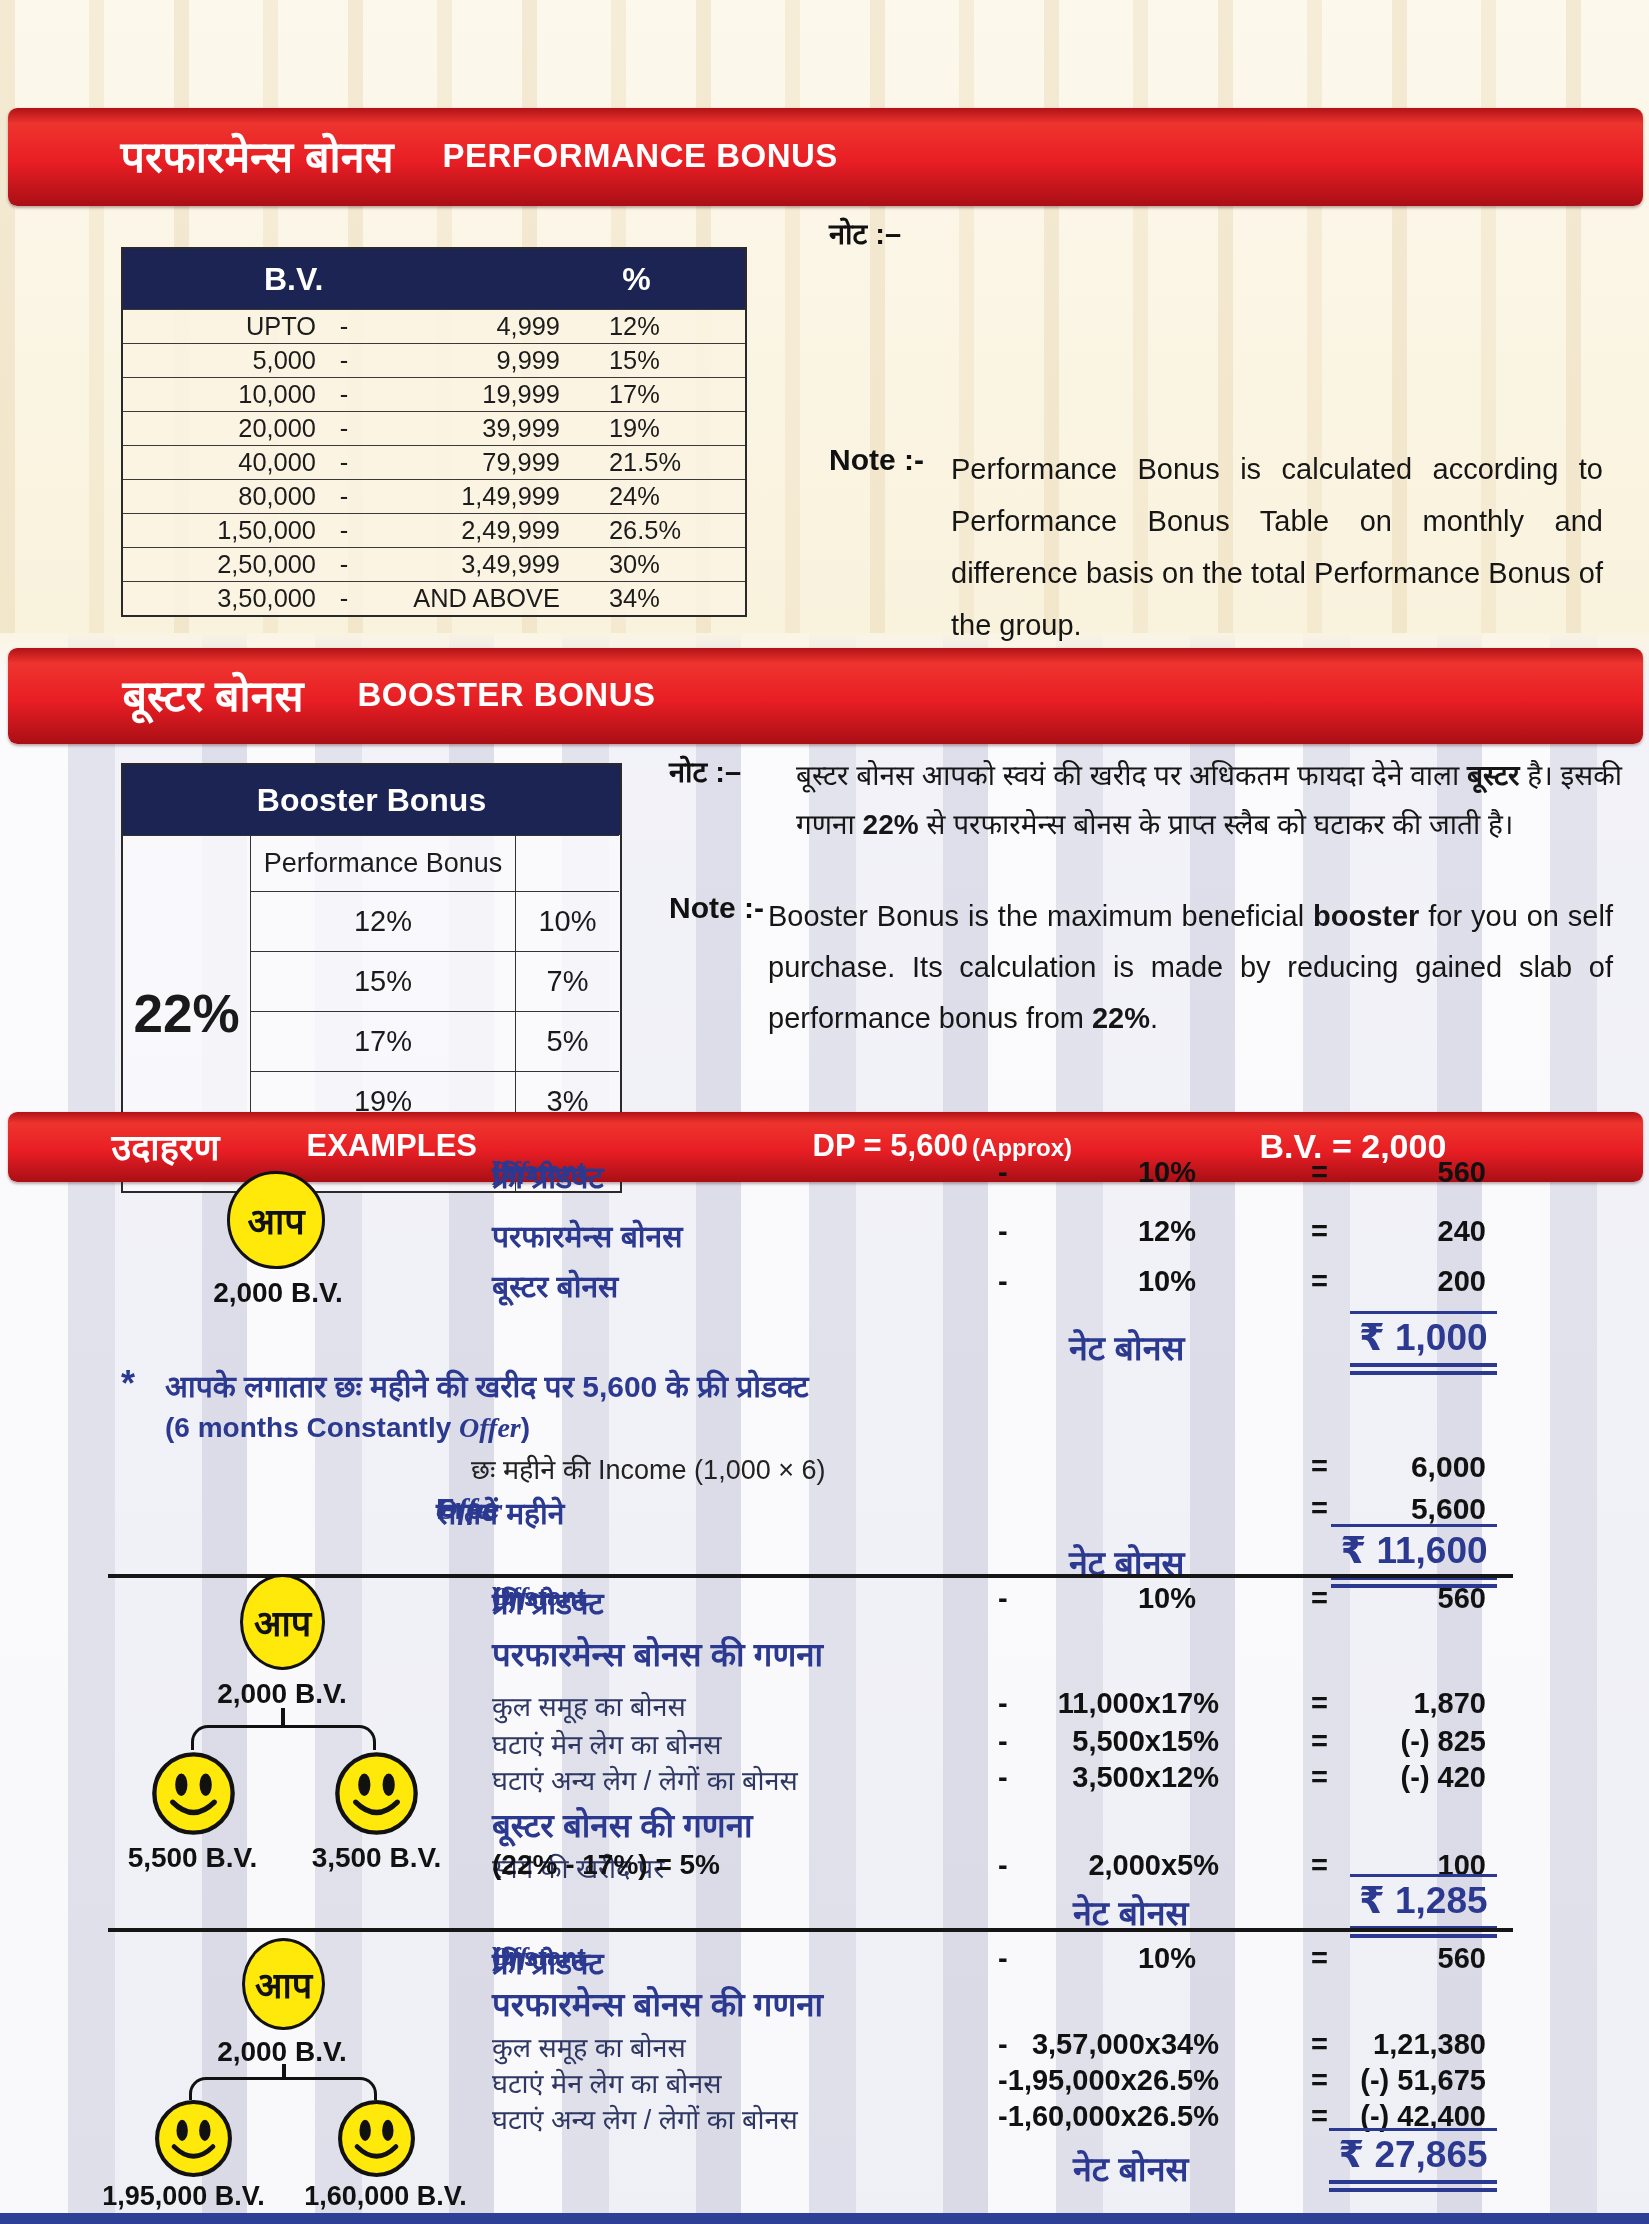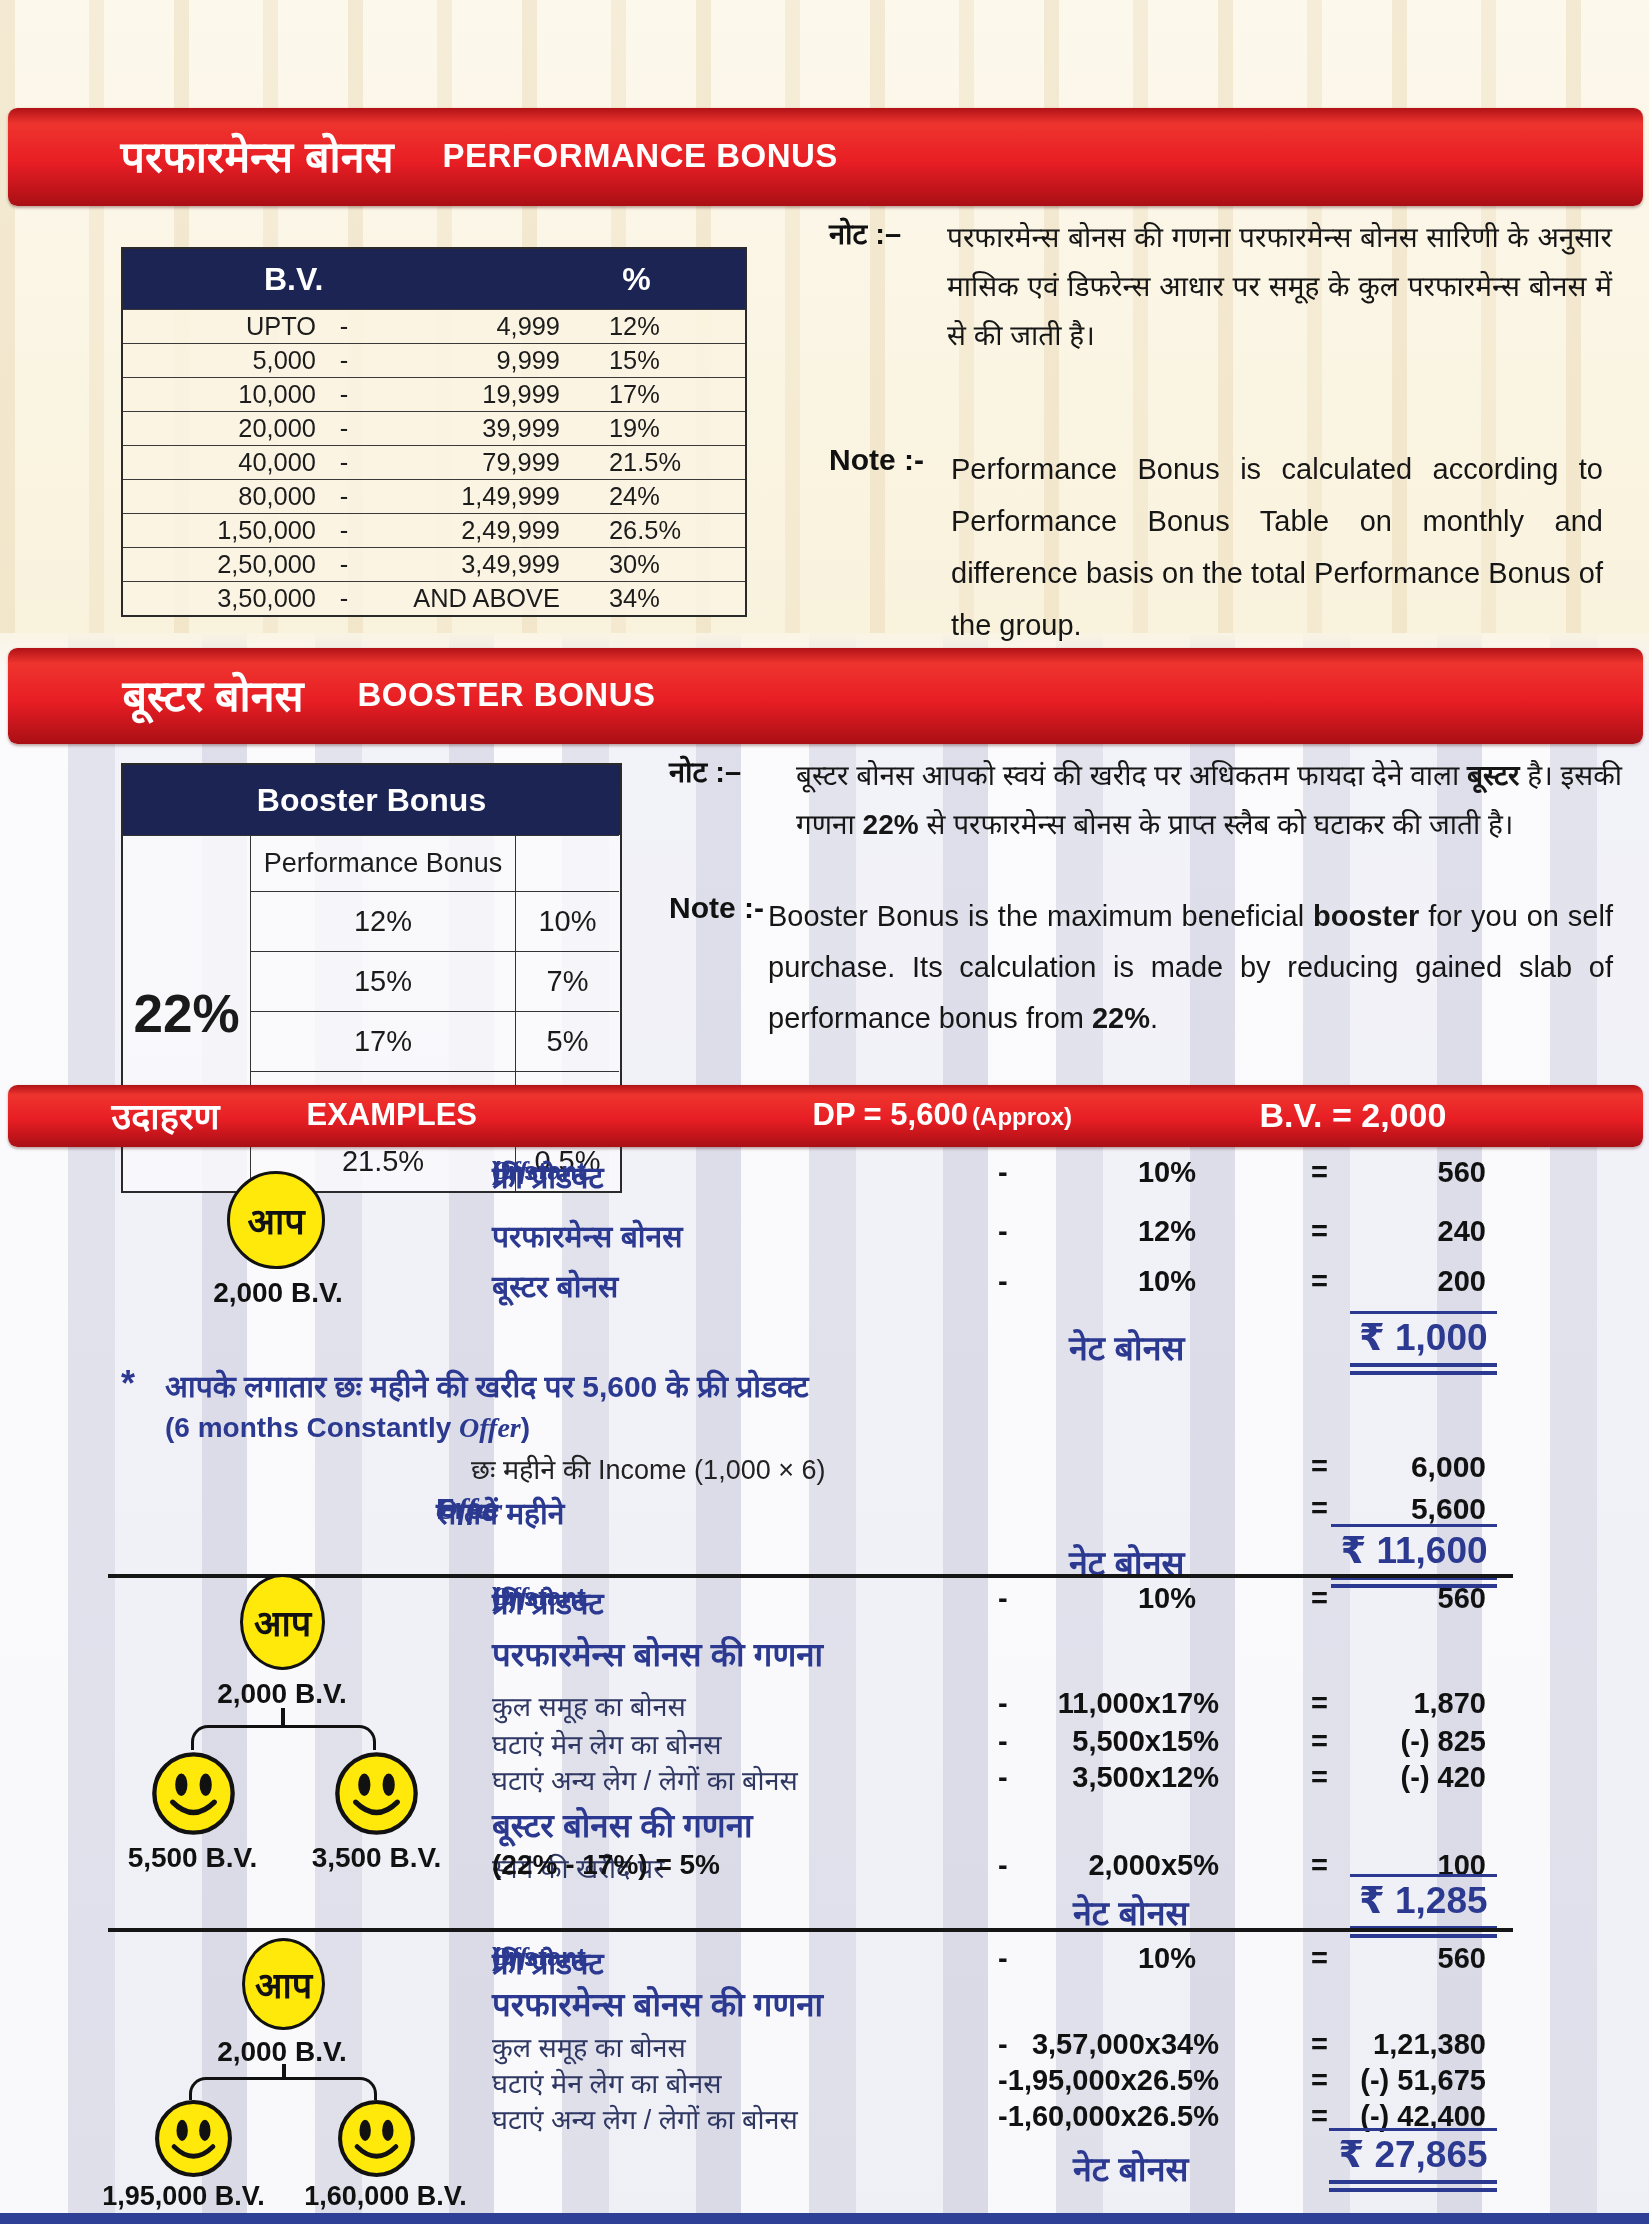--- a/index.html
+++ b/index.html
@@ -20,21 +20,21 @@
     background:linear-gradient(180deg, rgba(250,244,226,.95), rgba(250,244,226,0))}
   .bottom-strip{position:absolute;left:0;top:2213px;width:1650px;height:11.3px;background:#2e3f96}
 
   
   .bar{position:absolute;left:7.5px;width:1635px;border-radius:9.4px;
     background:linear-gradient(180deg,#b01217 0%,#ee342e 16%,#e81e24 55%,#a90f15 100%);
     box-shadow:0 1.9px 2.8px rgba(80,20,20,.35)}
   .bar>span{position:absolute;top:50%;transform:translateY(-52%);color:#fff;white-space:nowrap}
   .bar1{top:108px;height:98px}
   .bar2{top:648px;height:96px}
-  .bar3{top:1085px;height:62px}
+  .bar3{top:1112px;height:70px}
   .t-hi{font-size:43px;font-weight:bold}
   .t-en{font-size:33px;font-weight:bold;letter-spacing:0.5px}
   .t-hi3{font-size:36px;font-weight:bold}
   .t-en3{font-size:31px;font-weight:bold}
   .t-dp{font-size:31px;font-weight:bold}
   .t-approx{font-size:24px;font-weight:bold}
   .t-bv3{font-size:34px;font-weight:bold}
 
   
   .ptable{position:absolute;left:121px;top:247px;width:626px;border:2.8px solid #2a2a2a;background:rgba(251,244,226,.88)}
@@ -176,21 +176,20 @@
     <div class="ptable-row">
         <span class="c-from">3,50,000</span>
         <span class="c-dash">-</span>
         <span class="c-to">AND ABOVE</span>
         <span class="c-pct">34%</span>
       </div>
   </div>
 
   <div class="note n-hi-perf">
     <span class="nlabel">नोट :–</span>
-    <div class="ntext">परफारमेन्स बोनस की गणना परफारमेन्स बोनस सारिणी के अनुसार मासिक एवं डिफरेन्स आधार पर समूह के कुल परफारमेन्स बोनस में से की जाती है।</div>
   </div>
   <div class="note n-en-perf">
     <span class="nlabel">Note :-</span>
     <div class="ntext">Performance Bonus is calculated according to Performance Bonus Table on monthly and difference basis on the total Performance Bonus of the group.</div>
   </div>
 
   <div class="bar bar2">
     <span class="t-hi" style="left:115px">बूस्टर बोनस</span>
     <span class="t-en" style="left:350px">BOOSTER BONUS</span>
   </div>

